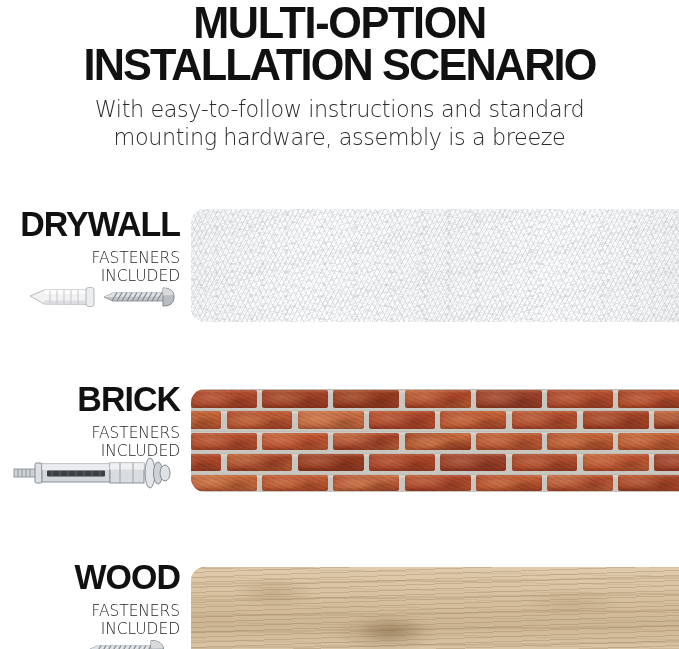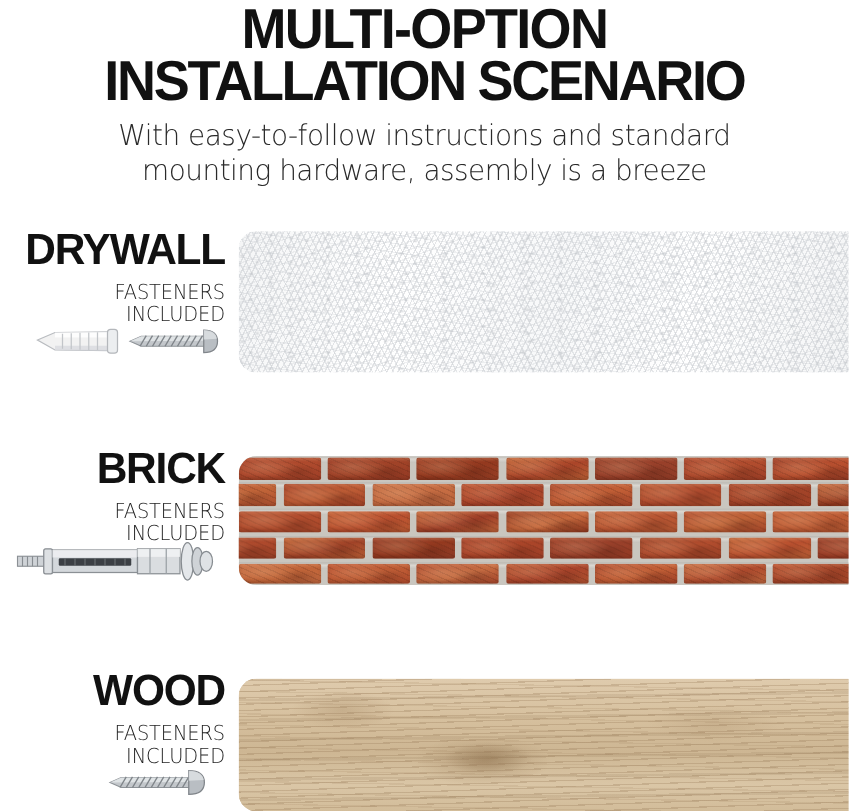--- a/index.html
+++ b/index.html
@@ -50,20 +50,21 @@
     letter-spacing: -0.4px;
     color: #2a2a2a;
     transform: scaleX(0.97);
   }
 
   
   .section {
     position: absolute;
     left: 0;
     width: 679px;
+    margin-top: 24px;
   }
   #section-drywall { top: 181px; height: 134px; }
   #section-brick   { top: 356px; height: 134px; }
   #section-wood    { top: 534px; height: 115px; }
 
   .labels {
     position: absolute;
     left: 0;
     top: 0;
     width: 180px;

